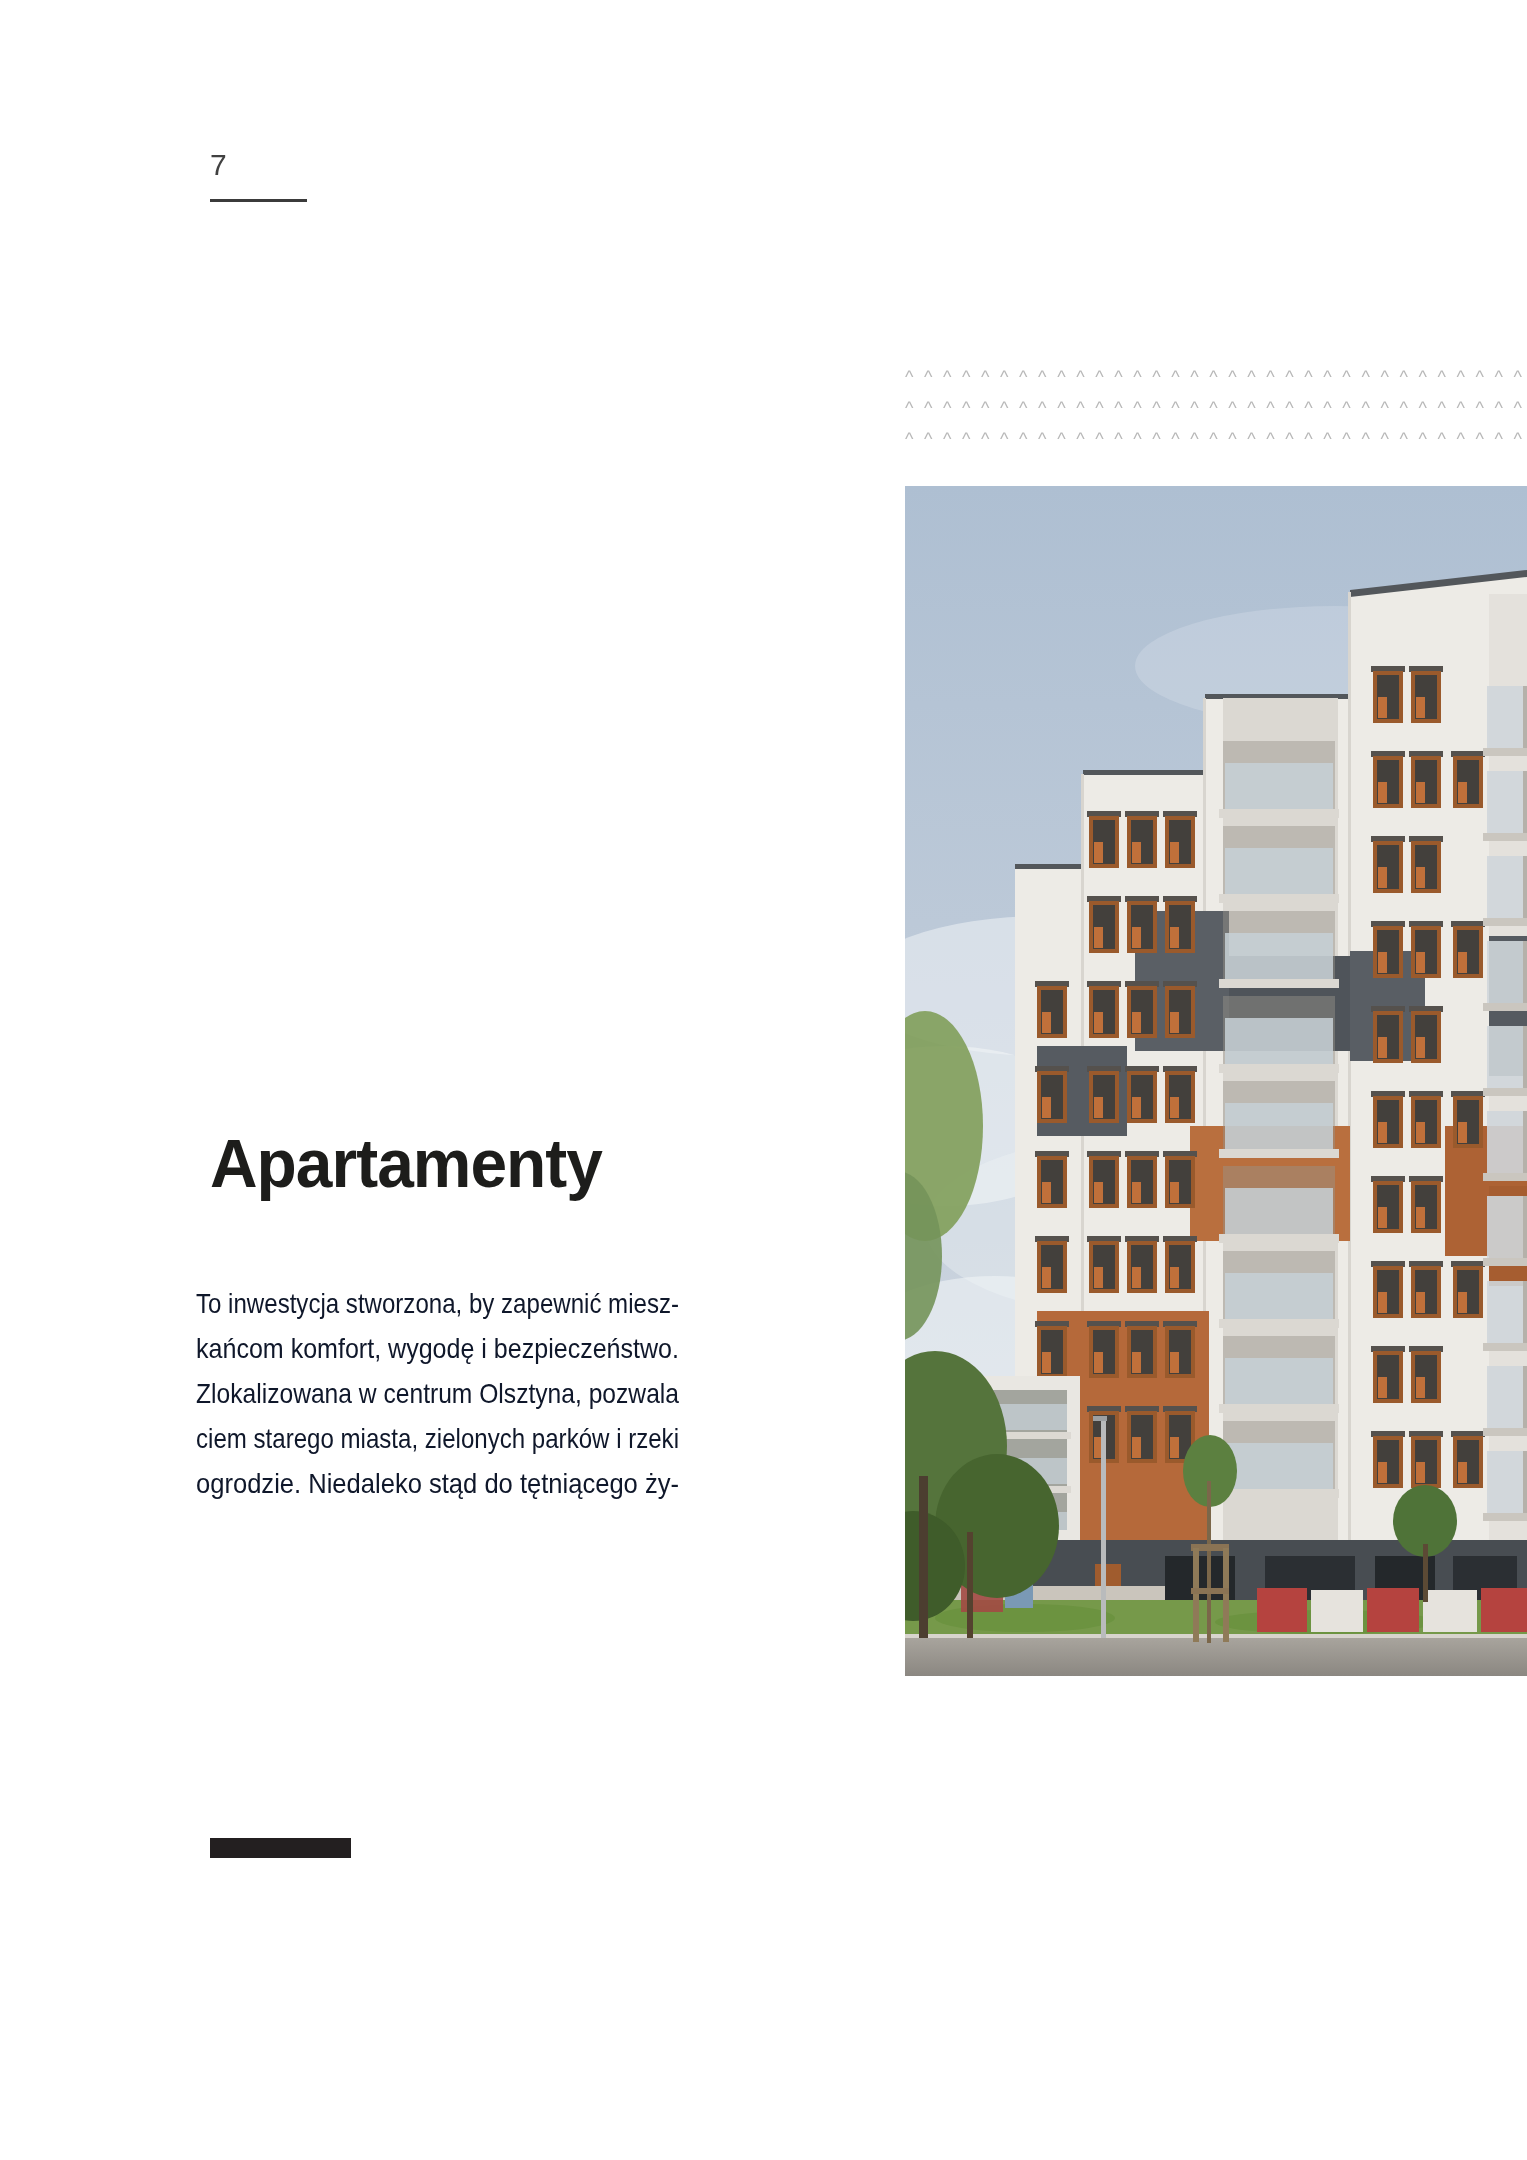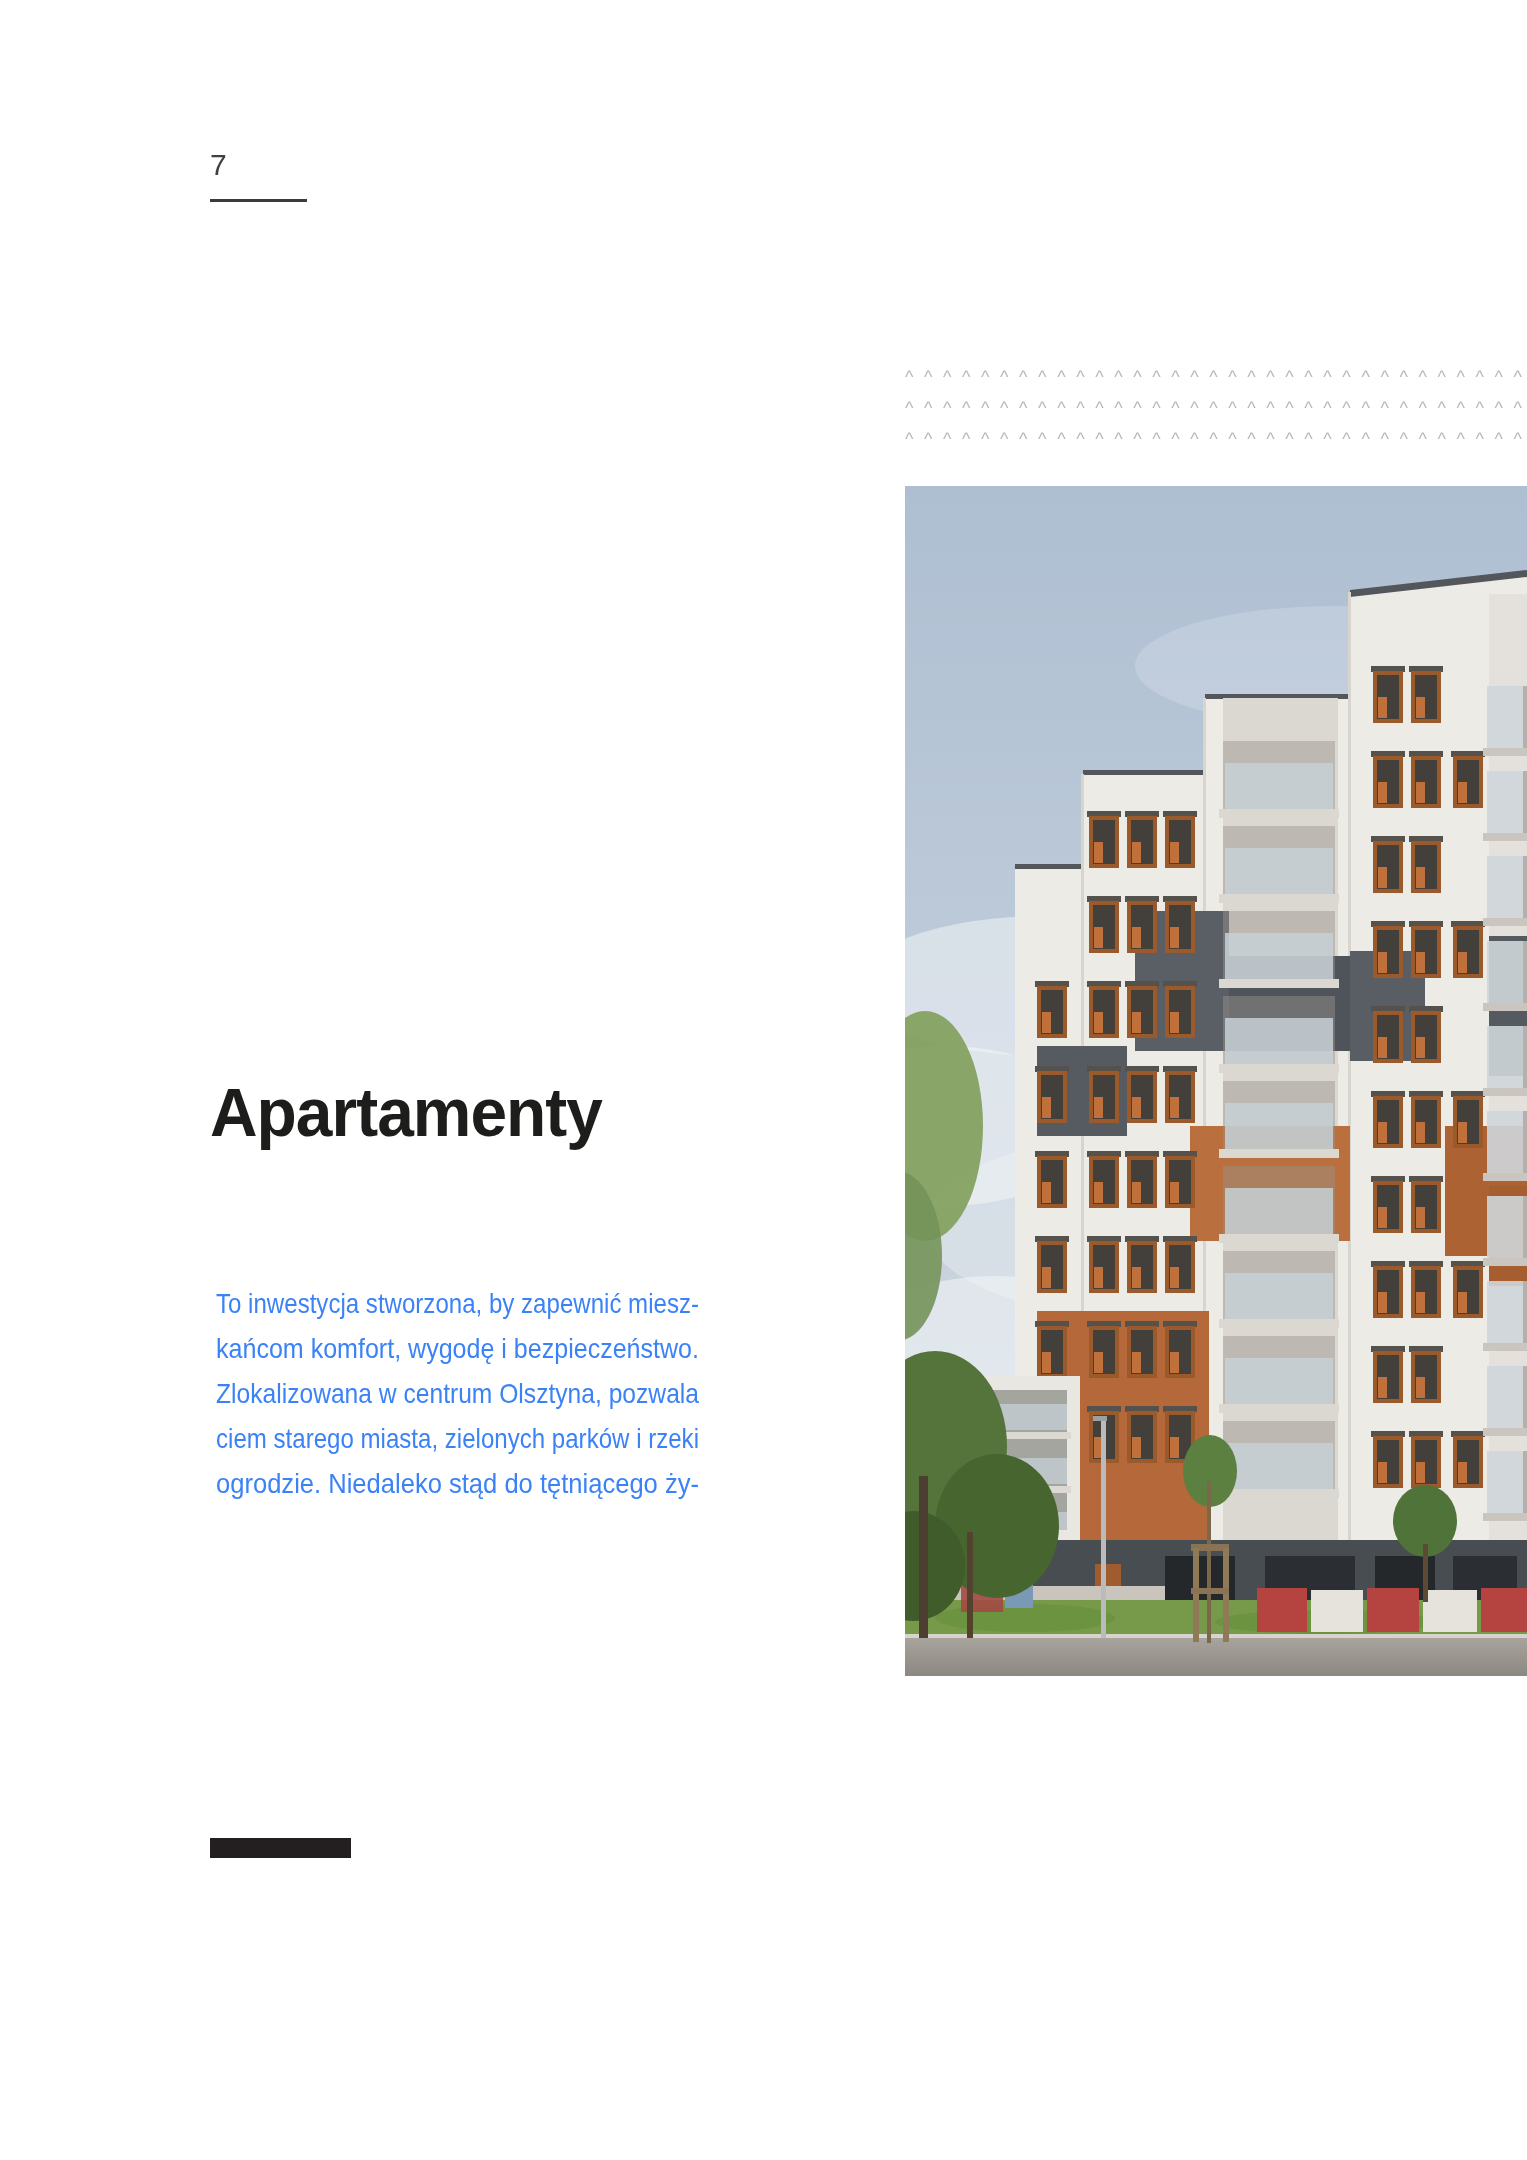--- a/index.html
+++ b/index.html
@@ -14,27 +14,27 @@
   .chevrons{position:absolute;left:905px;top:362px;width:617px;}
   .chevron-row{display:flex;justify-content:space-between;height:31px;line-height:31px;}
   .chevron-row span{font-size:18px;color:#b9b9b9;font-weight:400;}
   
   .photo{position:absolute;left:905px;top:486px;width:622px;height:1190px;overflow:hidden;}
   .photo svg{display:block;}
   
   .big-index{position:absolute;left:206px;top:668px;font-size:315px;line-height:315px;
     font-weight:700;color:#1d1d1b;letter-spacing:-6px;}
   
-  .title{position:absolute;left:210px;top:1071px;color:#1d1d1b;}
+  .title{position:absolute;left:210px;top:1122px;color:#1d1d1b;}
   .t-line{height:82px;line-height:82px;white-space:nowrap;}
   .fit-inner{display:inline-block;white-space:nowrap;transform-origin:left center;}
   .t-line .bold{font-weight:700;font-size:68px;letter-spacing:-1px;}
   .t-line .light{font-weight:400;font-size:68px;letter-spacing:-1px;margin-left:18px;color:#262626;}
   
-  .paragraph{position:absolute;left:216px;top:1281px;width:483px;color:#3b82f6;}
+  .paragraph{position:absolute;left:196px;top:1281px;width:483px;color:#0f172a;}
   .p-line{height:45px;line-height:45px;font-size:28px;white-space:nowrap;}
   
   .accent-bar{position:absolute;left:210px;top:1838px;width:141px;height:20px;background:#231f20;}
 </style>
 </head>
 <body>
 
 <div id="page">
 
   <div class="page-number">7</div>

